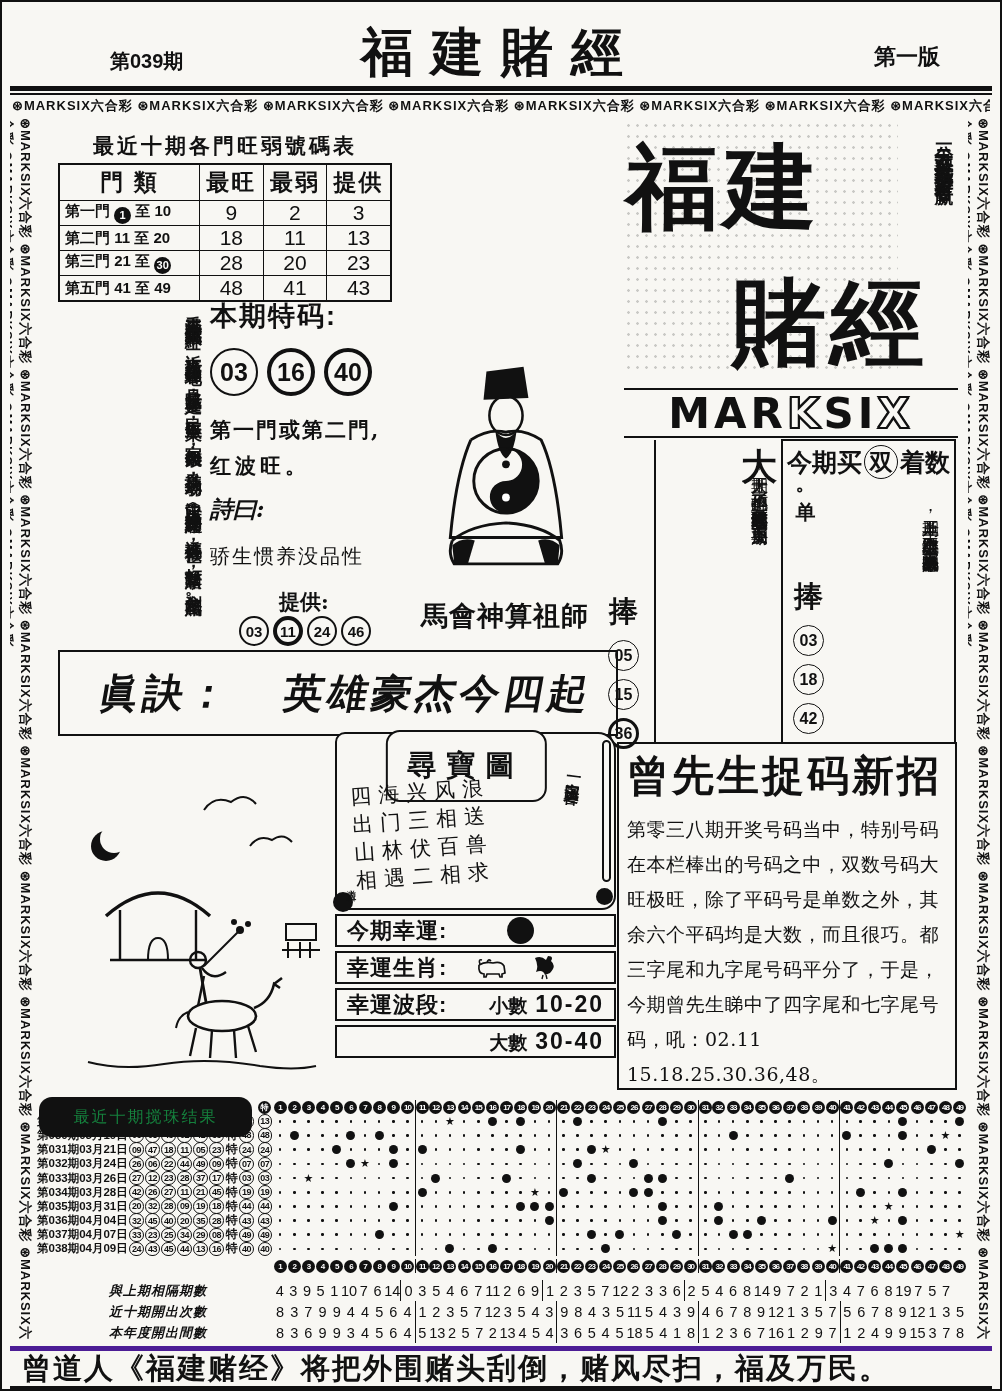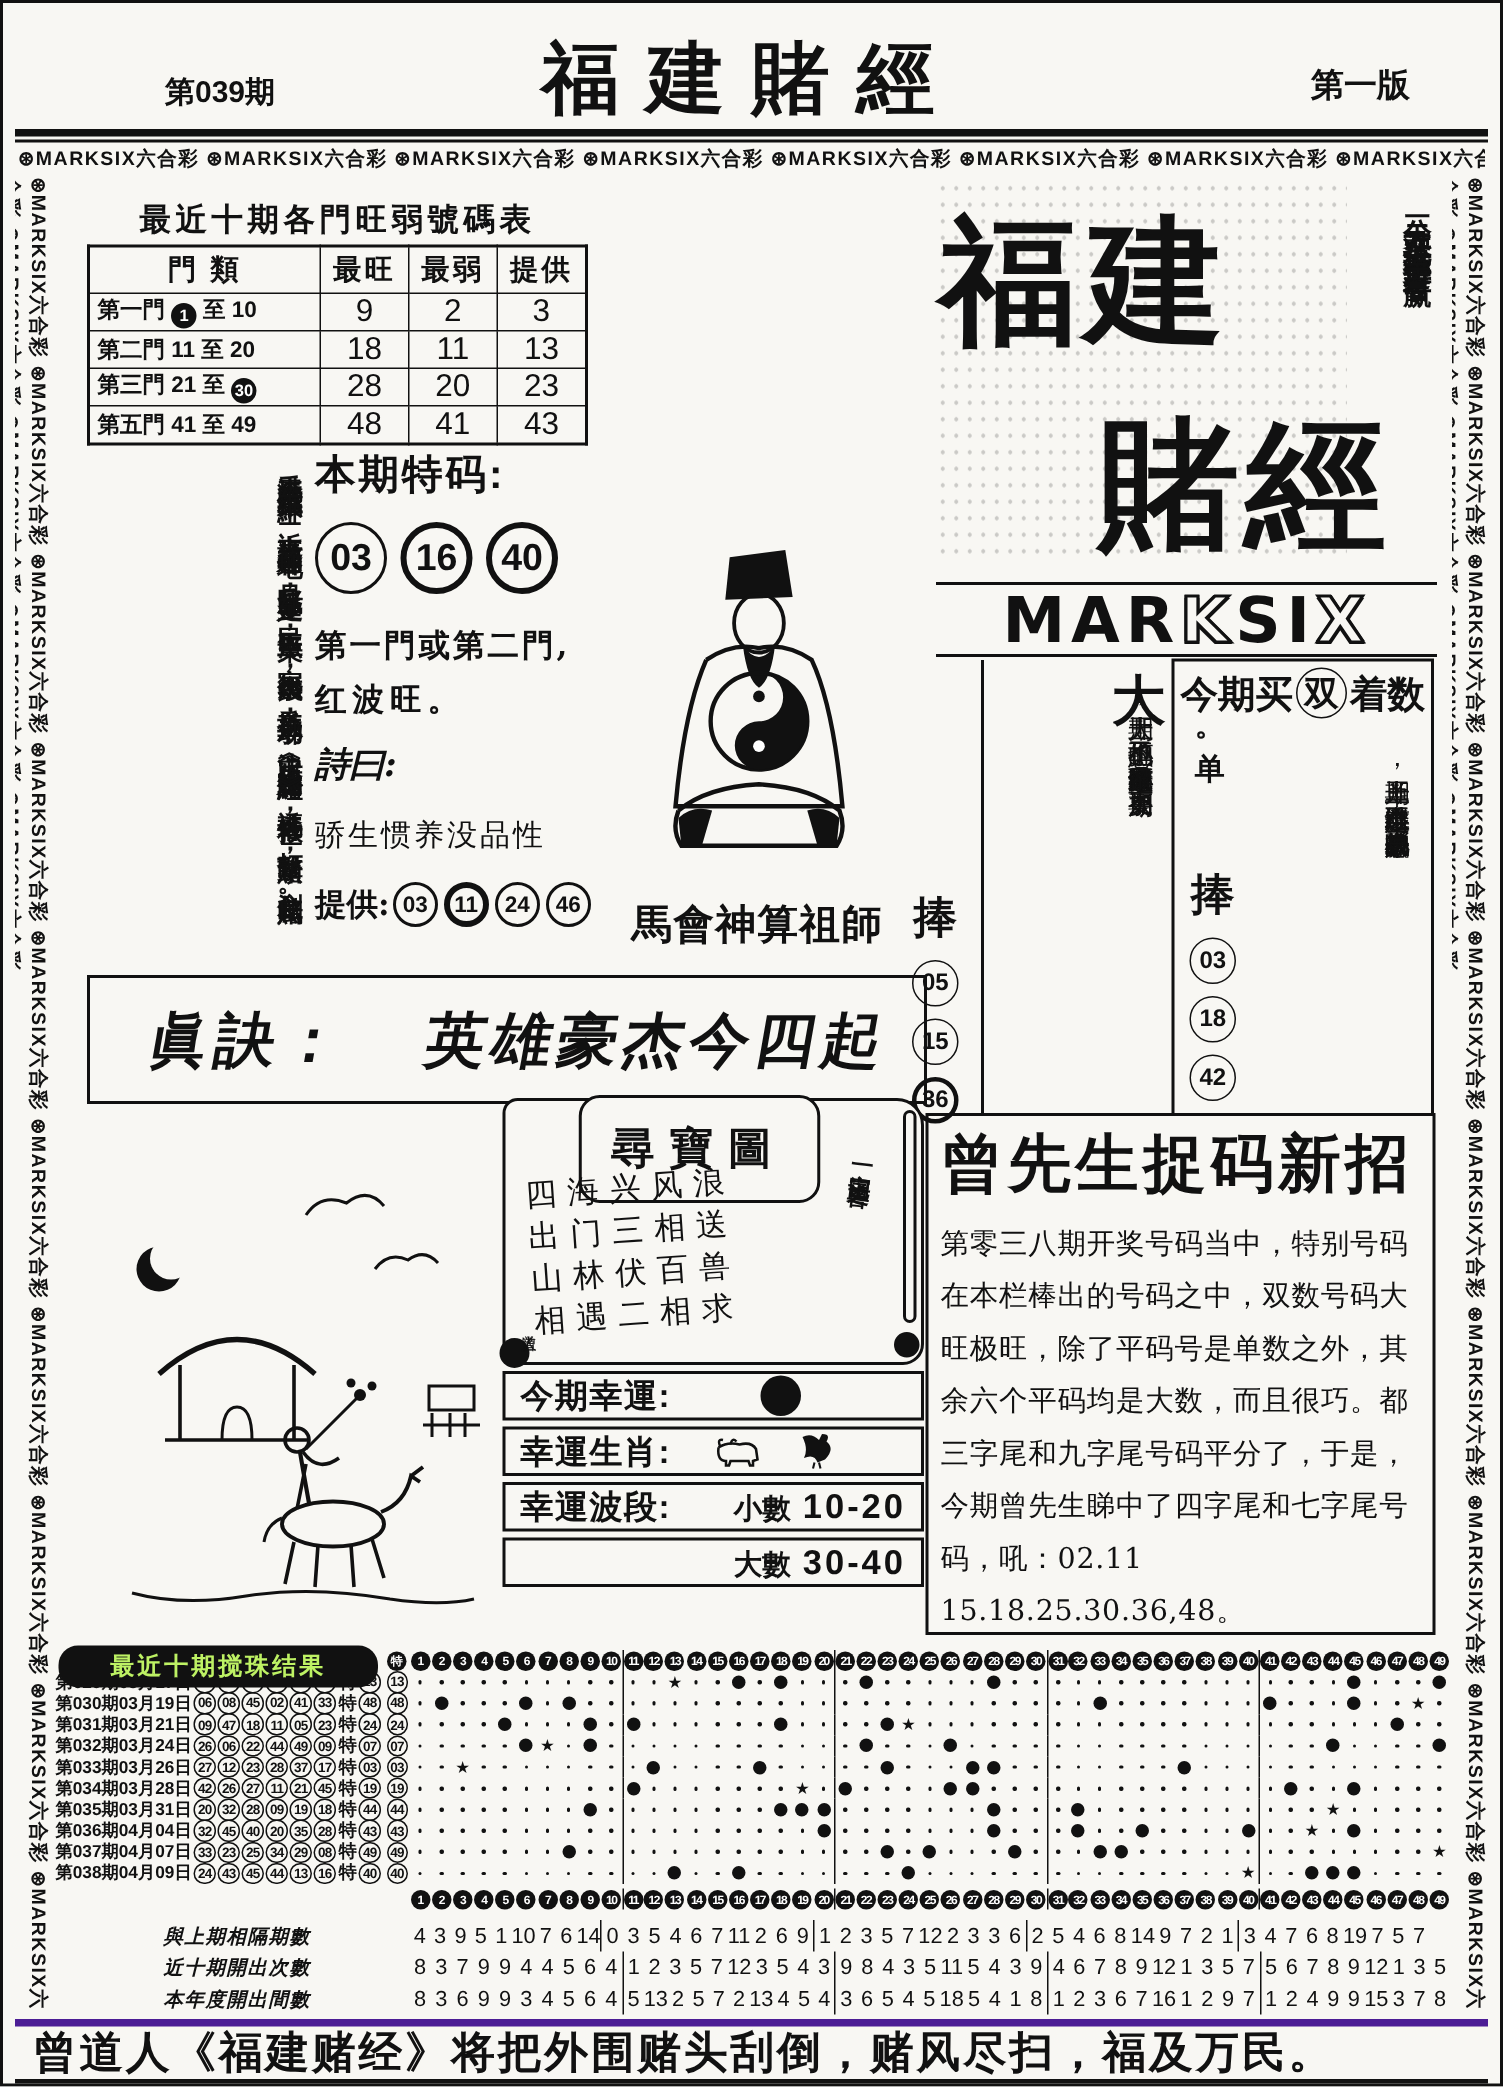--- a/index.html
+++ b/index.html
@@ -24,21 +24,21 @@
     overflow:hidden; white-space:nowrap; font-weight:bold; font-size:13px; letter-spacing:1px; }
   .frame-side { position:absolute; top:116px; bottom:46px; width:24px; overflow:hidden;
     writing-mode:vertical-rl; text-orientation:sideways; font-weight:bold; font-size:13px; letter-spacing:1px; }
   .frame-left { left:8px; } .frame-right { right:8px; }
   
   .gate { position:absolute; left:56px; top:130px; width:334px; }
   .gate .gt-title { text-align:center; font-size:21px; font-weight:bold; letter-spacing:3px;
     font-family:"DejaVu Serif", serif; margin-bottom:3px; }
   .gate table { width:100%; border-collapse:collapse; border:2.5px solid #111; }
   .gate th, .gate td { border:1.6px solid #111; text-align:center; }
-  .gate th { font-size:19px; padding:2px 0; letter-spacing:2px; }
+  .gate th { font-size:23px; padding:2px 0; letter-spacing:2px; }
   .gate td { font-size:21px; height:25px; }
   .gate td.gcat { font-size:15px; font-weight:bold; text-align:left; padding-left:5px; white-space:nowrap; }
   .fcirc { display:inline-flex; align-items:center; justify-content:center; width:17px; height:17px;
     border-radius:50%; background:#111; color:#fff; font-size:11px; font-weight:bold; vertical-align:-3px;}
   
   .callig { position:absolute; left:622px; top:118px; width:334px; height:266px; }
   .callig::before { content:""; position:absolute; inset:0 60px 10px 0;
     background-image: radial-gradient(#1113 1px, transparent 1.4px); background-size:9px 11px; }
   .callig .l1 { position:absolute; left:2px; top:6px; font-family:"DejaVu Serif", serif;
     font-weight:bold; font-size:92px; letter-spacing:6px; }
@@ -62,21 +62,21 @@
   .pick .pl { font-size:27px; font-weight:bold; letter-spacing:2px; }
   .bigc { display:inline-flex; align-items:center; justify-content:center; border:2px solid #111;
     border-radius:50%; font-weight:bold; }
   .bigc.bold { border-width:4.5px; }
   .numrow { display:flex; gap:9px; margin-top:14px; }
   .numrow .bigc { width:48px; height:48px; font-size:25px; }
   .pick .gl { margin-top:20px; font-size:21px; font-weight:bold; font-family:"DejaVu Serif", serif; letter-spacing:2px;}
   .pick .wl { margin-top:8px; font-size:21px; font-weight:bold; font-family:"DejaVu Serif", serif; letter-spacing:4px;}
   .pick .poL { margin-top:14px; font-size:23px; font-family:"DejaVu Serif", serif; font-style:italic; font-weight:bold;}
   .pick .po { margin-top:18px; font-size:20px; font-family:"DejaVu Serif", serif; letter-spacing:2px; }
-  .prov { display:flex; align-items:center; margin-top:18px; }
+  .prov { display:flex; align-items:center; margin-top:18px;flex-direction:column; }
   .prov .plb { font-size:21px; font-weight:bold; font-family:"DejaVu Serif", serif; }
   .prov .bigc { width:30px; height:30px; font-size:15px; margin-left:2px; }
   
   .sage { position:absolute; left:396px; top:352px; width:214px; height:244px; }
   .sagecap { position:absolute; left:396px; top:596px; width:214px; text-align:center;
     font-size:27px; font-weight:bold; letter-spacing:1px; }
   .pengA { position:absolute; left:606px; top:590px; }
   .pengB { position:absolute; left:10px; bottom:8px; }
   .peng { display:flex; flex-direction:column; align-items:center; gap:8px; }
   .peng .pw { font-size:29px; font-weight:bold; }
@@ -134,23 +134,23 @@
   .lrange .rv { font-size:23px; font-weight:bold; letter-spacing:2px;}
   .zo { margin-left:28px; display:flex; gap:22px; align-items:center;}
   
   .zeng { position:absolute; left:615px; top:740px; width:340px; height:348px;
     border:2.5px solid #111; padding:4px 8px 0 8px; }
   .zeng .zt { font-size:42px; font-weight:bold; letter-spacing:3px; white-space:nowrap; }
   .zeng .zb { margin-top:8px; font-family:"DejaVu Serif", serif; font-size:19px;
     line-height:35px; letter-spacing:0.5px; }
   
   .res { position:absolute; left:35px; top:1095px; width:931px; }
-  .banner { position:absolute; left:2px; top:0; width:213px; height:28px; background:#111;
-    color:#bef264; border-radius:13px; display:flex; align-items:center; justify-content:center;
-    font-size:16px; font-weight:bold; letter-spacing:2px; }
+  .banner { position:absolute; left:2px; top:0; width:213px; height:40px; background:#111;
+    color:#15803d; border-radius:13px; display:flex; align-items:center; justify-content:center;
+    font-size:16px; font-weight:normal; letter-spacing:2px; }
   .rrow { display:flex; align-items:center; height:14.2px; }
   .rrow.head { margin-top:3px; } .rrow.foot { margin-top:3px; }
   .rlabel { width:218px; display:flex; align-items:center; white-space:nowrap;
     font-size:11.5px; font-weight:bold; }
   .mini { display:inline-flex; align-items:center; justify-content:center; width:14.5px;
     height:14.5px; border:1.2px solid #111; border-radius:50%; font-size:9px; font-weight:bold;
     margin-left:1.5px; letter-spacing:-0.5px;}
   .tw { font-size:12px; font-weight:bold; margin-left:2px; }
   .spcell { width:18px; display:flex; justify-content:center; }
   .gcell { width:14.163px; height:100%; display:flex; align-items:center; justify-content:center; }

